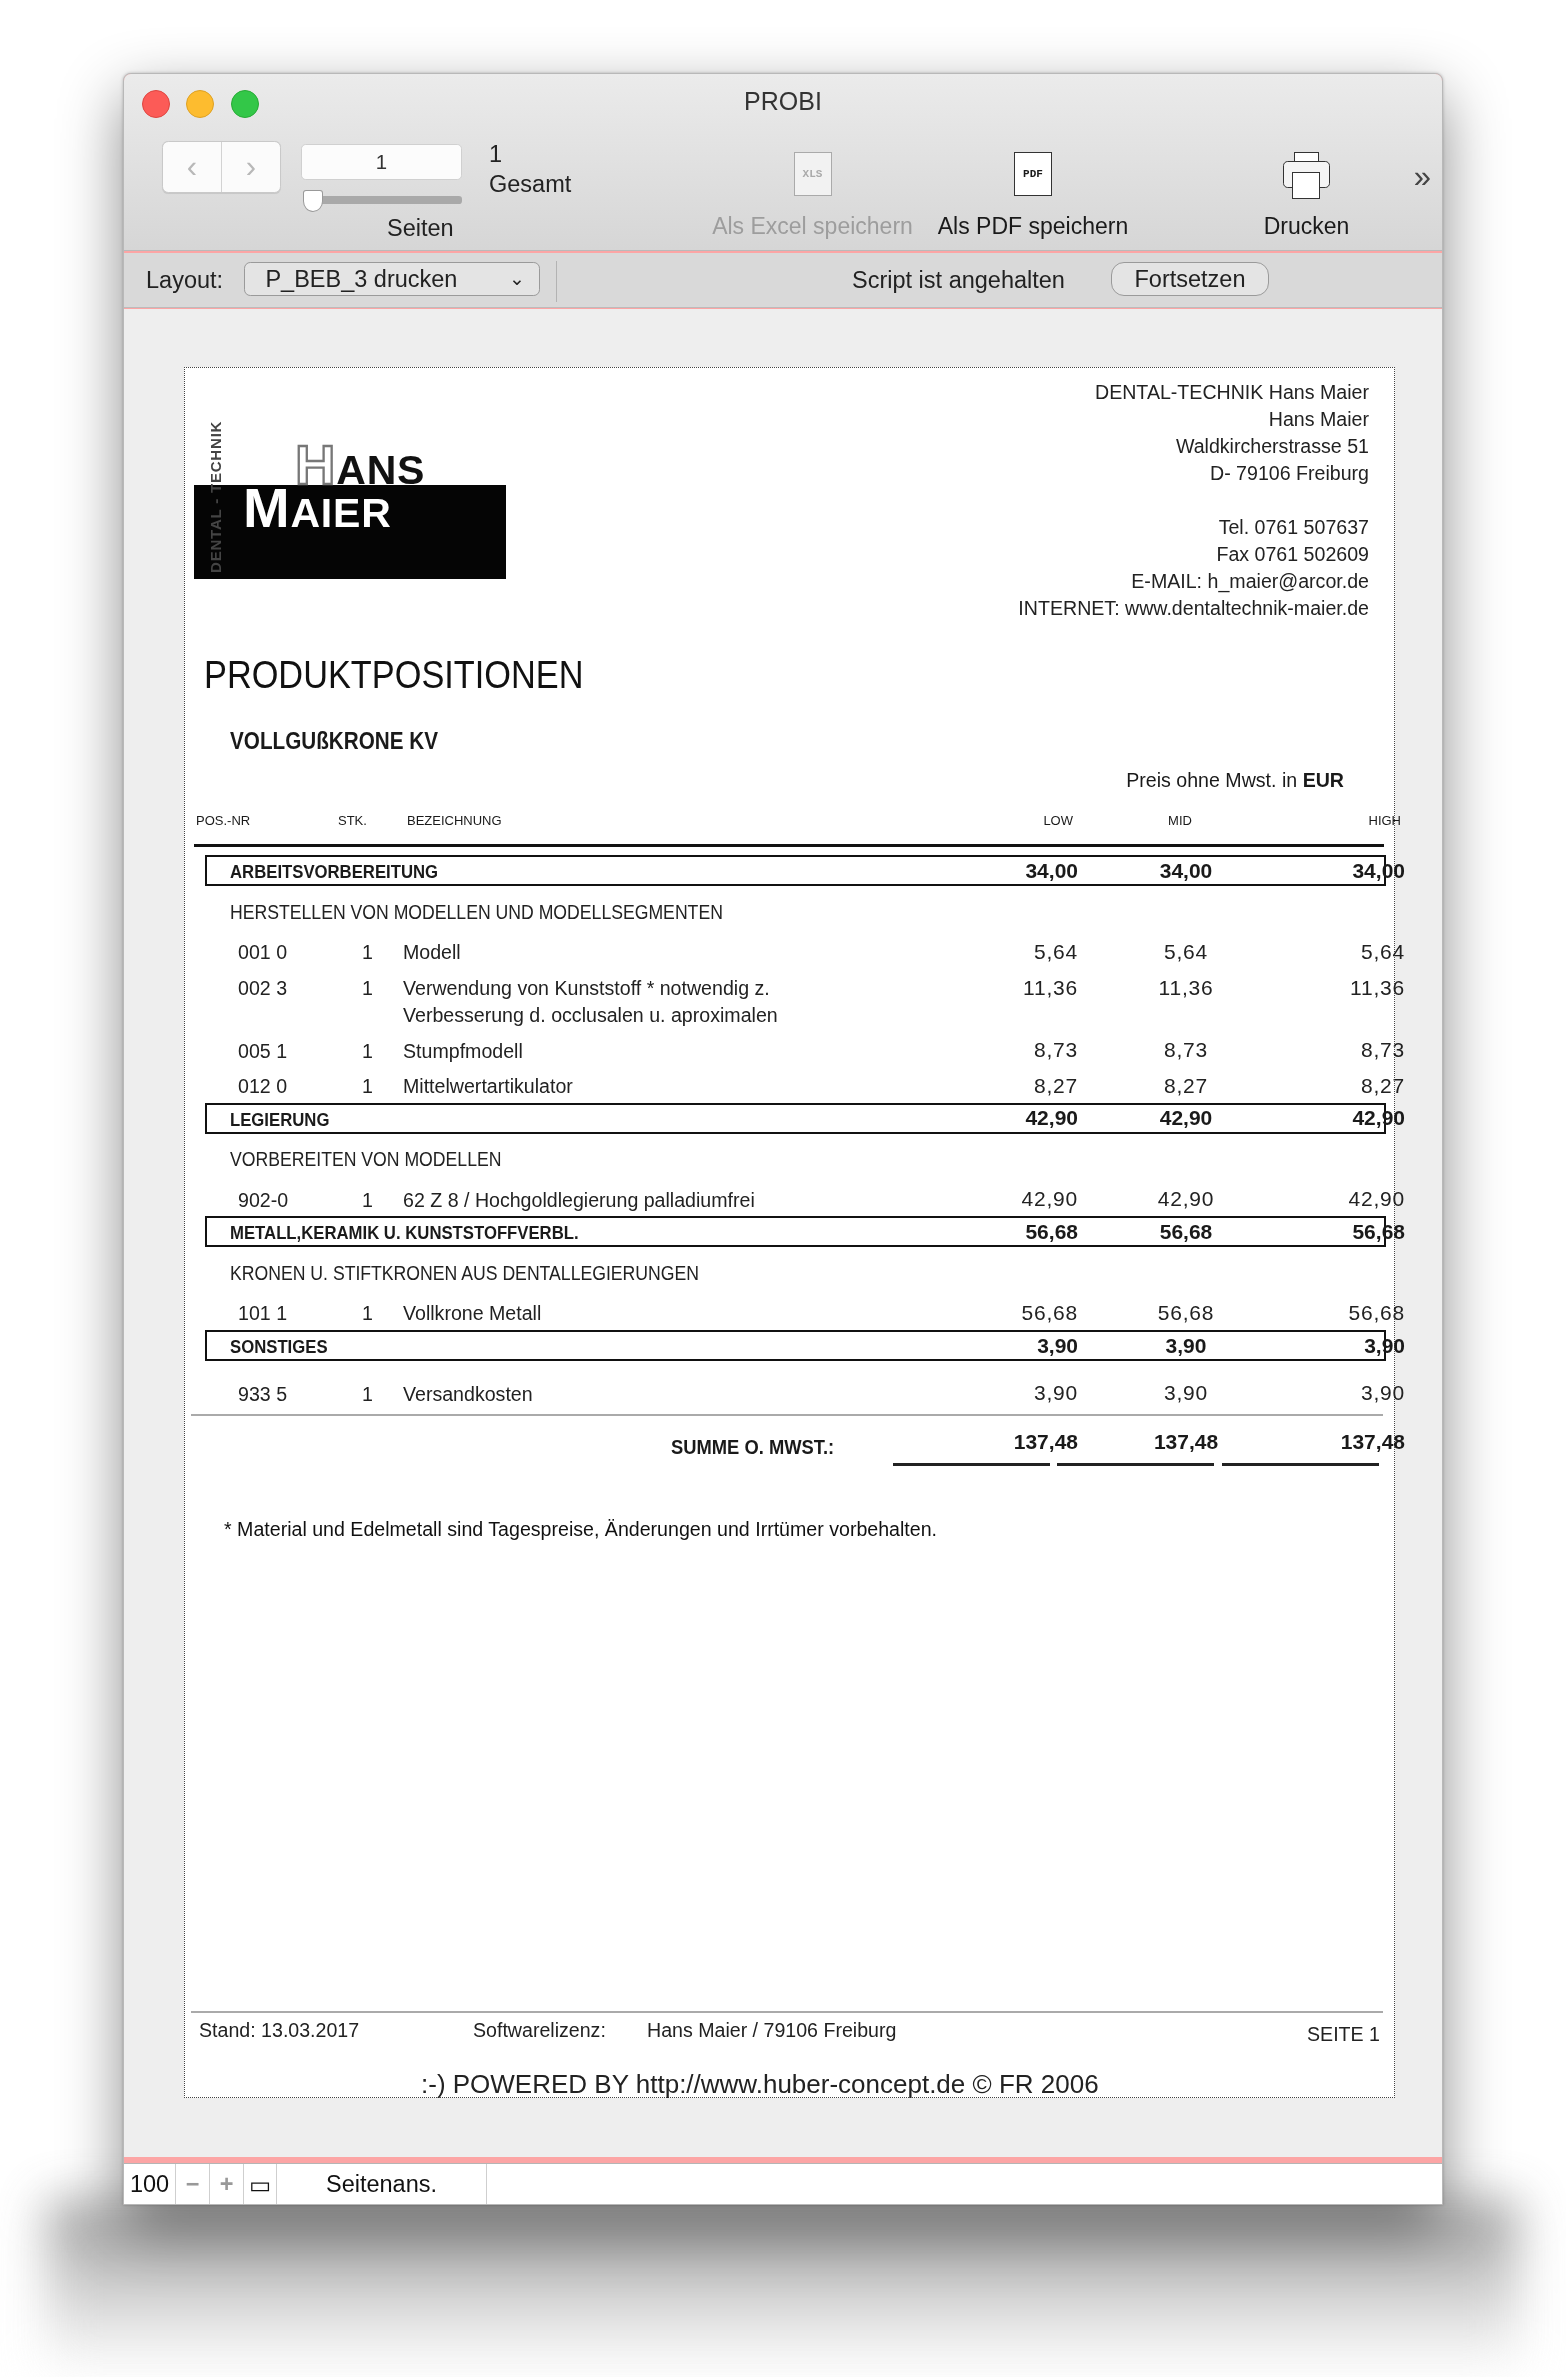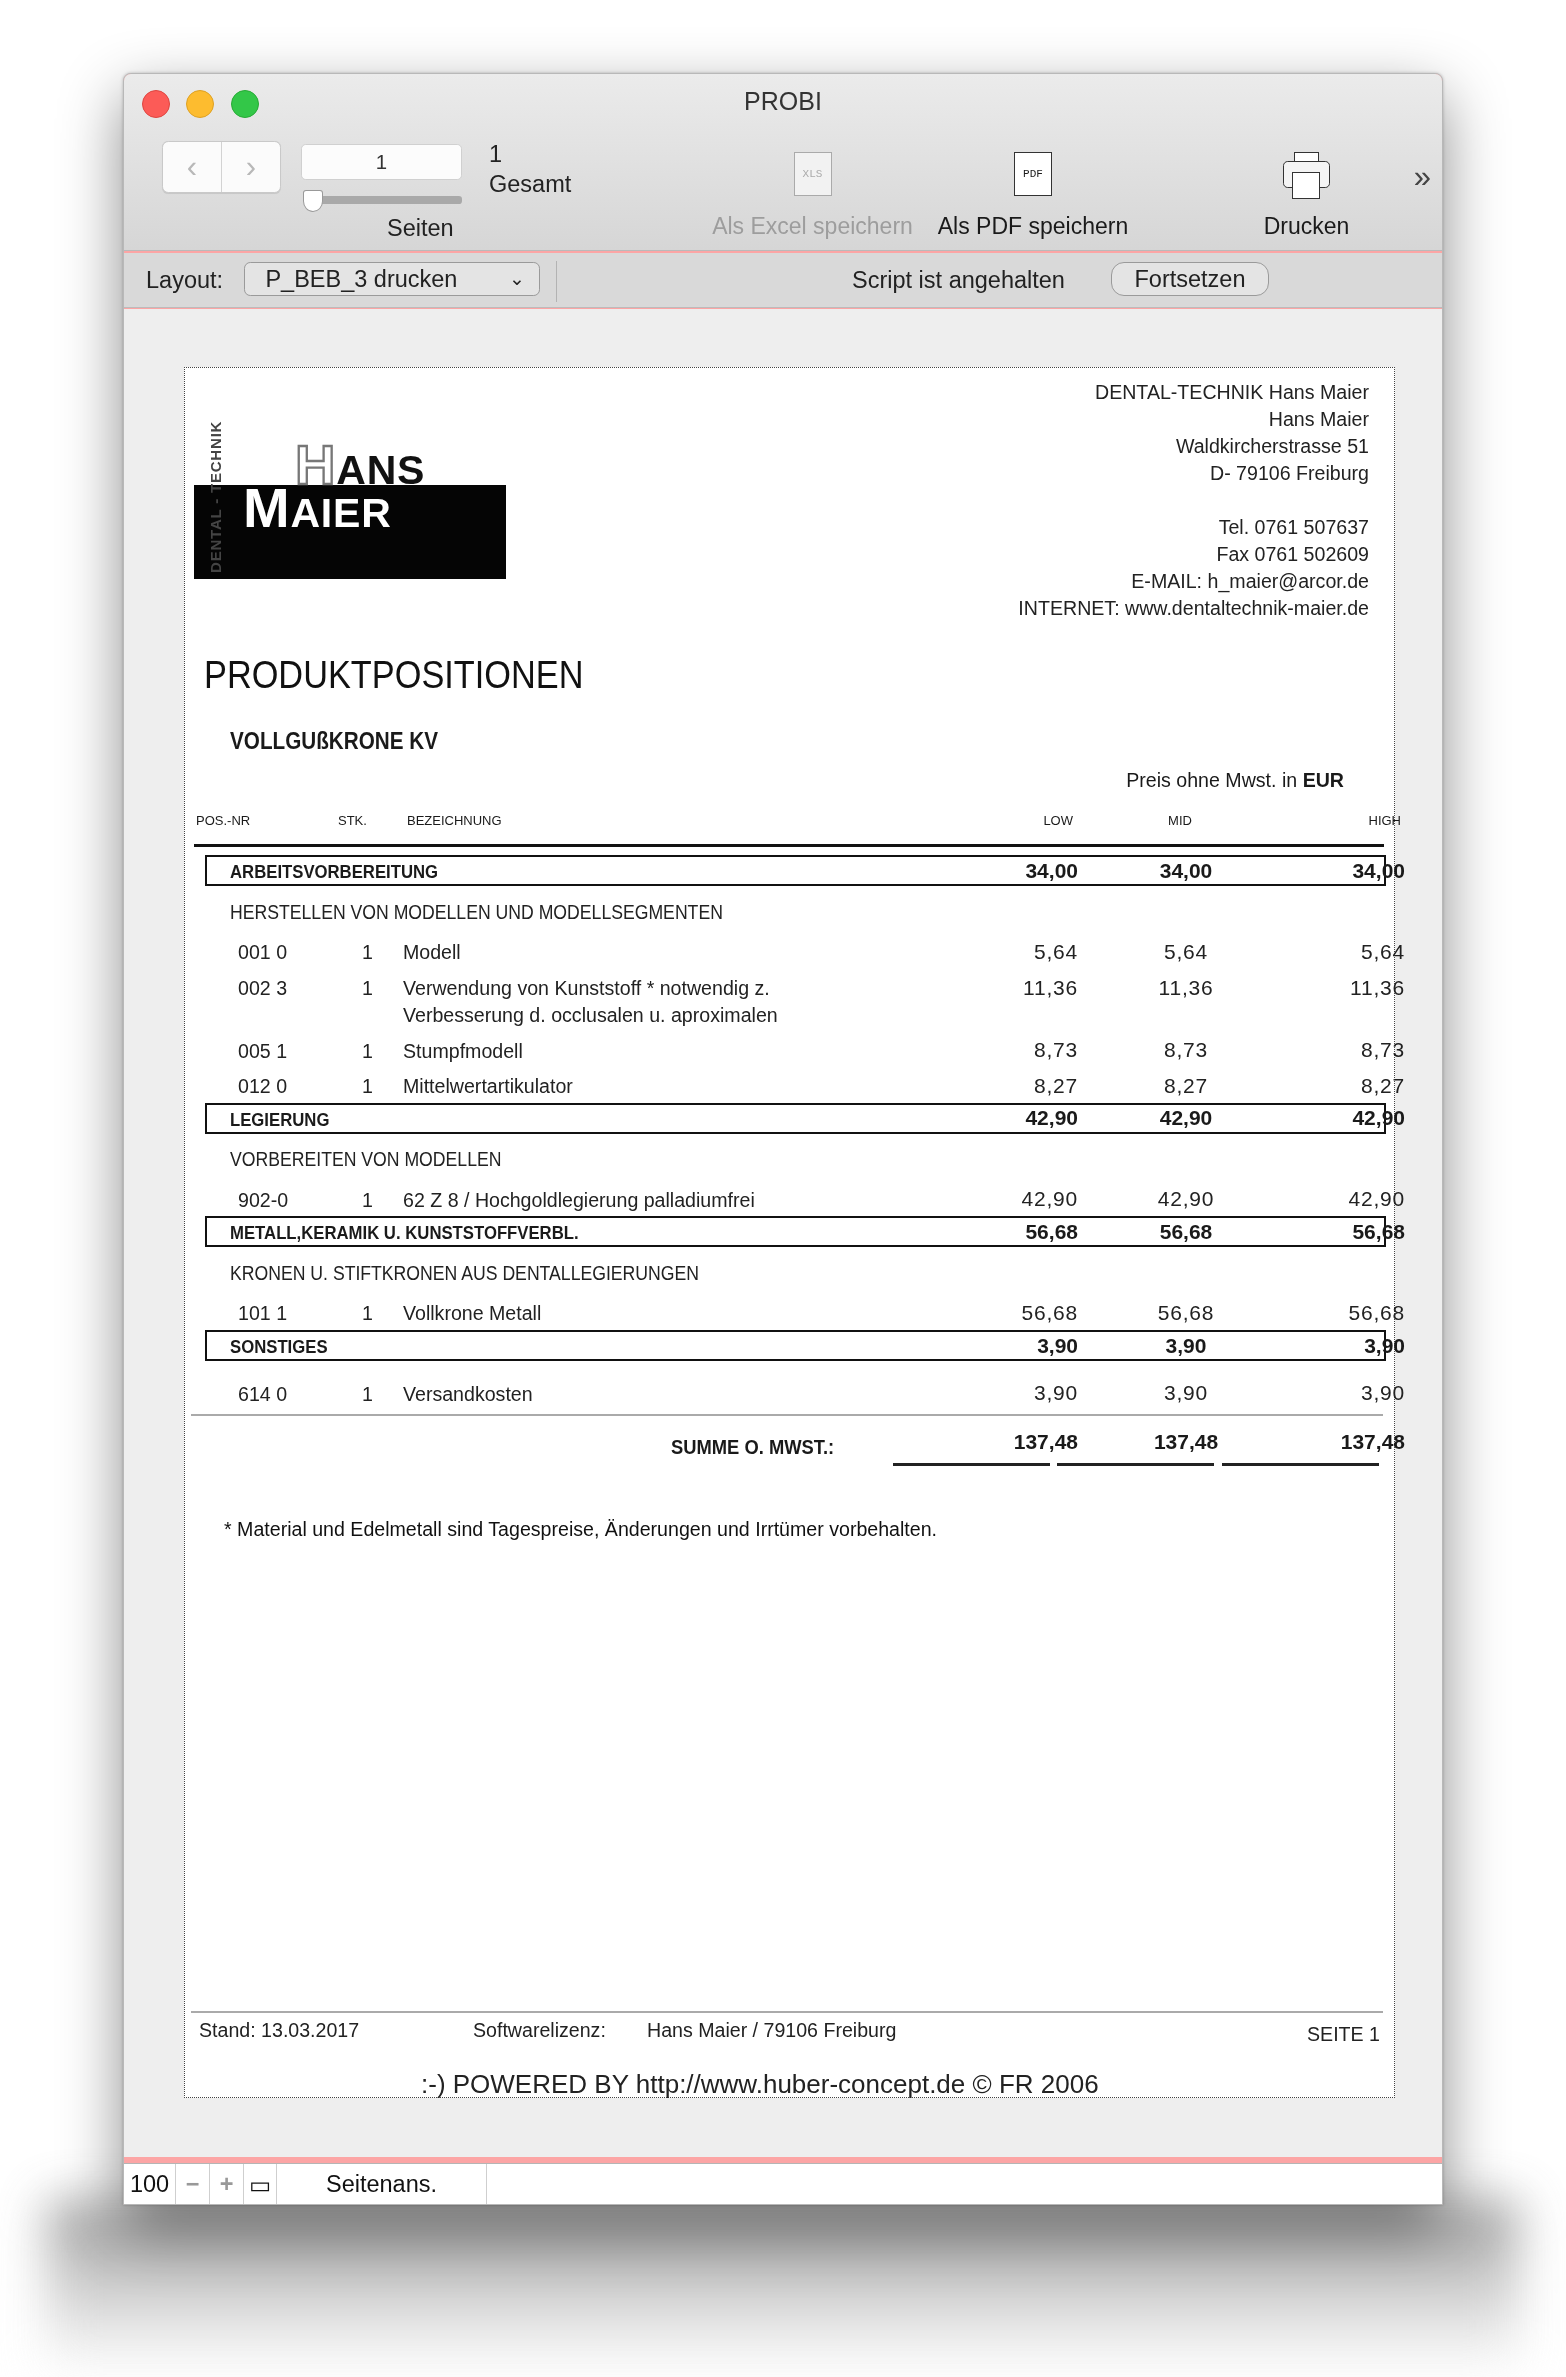--- a/index.html
+++ b/index.html
@@ -31,21 +31,21 @@
     border: 0.8px solid #d0d0d0; border-radius: 4.7px; text-align: center; font-size: 20.4px; line-height: 34px; color: #333; }
   .slider-track { position: absolute; left: 185px; top: 122px; width: 153px; height: 7.8px; background: #a9a9a9; border-radius: 3.1px; }
   .slider-knob { position: absolute; left: 179px; top: 116px; width: 20.4px; height: 22px; background: #fff;
     border: 0.8px solid #999; border-radius: 3.1px 3.1px 50% 50%; }
   .total-num { position: absolute; left: 365px; top: 67px; font-size: 23.5px; color: #222; }
   .total-lbl { position: absolute; left: 365px; top: 97px; font-size: 23.5px; color: #222; }
   .seiten-lbl { position: absolute; left: 263px; top: 141px; font-size: 23.5px; color: #222; }
 
   .tb-item { position: absolute; top: 78px; text-align: center; font-size: 23px; white-space: nowrap; }
   .tb-icon { margin: 0 auto; width: 38px; height: 44px; border: 1.6px solid #333; display: flex; align-items: center;
-    justify-content: center; font-size: 11px; font-family: "Liberation Mono", monospace; background: #fff; }
+    justify-content: center; font-size: 11px; font-family: "Liberation Mono", monospace; background: #fff; font-weight: bold; }
   .tb-item .lbl { display: block; margin-top: 17px; }
   .disabled { color: #9d9d9d; }
   .disabled .tb-icon { border-color: #aaa; color: #aaa; background: #f2f2f2; }
   .xls { left: 579px; width: 219px; }
   .pdf { left: 807px; width: 204px; }
   .prn { left: 1120px; width: 125px; }
   .printer { margin: 0 auto; width: 47px; height: 47px; position: relative; }
   .printer .p-top { position: absolute; left: 11px; top: 0; width: 25px; height: 11px; border: 1.6px solid #333; border-bottom: none; background: #fff; }
   .printer .p-body { position: absolute; left: 0; top: 9.4px; width: 47px; height: 27px; border: 1.6px solid #333; border-radius: 4.7px; background: #f4f4f4; }
   .printer .p-paper { position: absolute; left: 9.4px; top: 20.4px; width: 28px; height: 27px; border: 1.6px solid #333; background: #fff; }
@@ -266,21 +266,21 @@
         <div class="abs row-t lnum num c-mid" style="top:933px">56,68</div>
         <div class="abs row-t lnum num c-high" style="top:933px">56,68</div>
       </div>
 
       <div class="sec-box" style="top:962px"></div>
       <div class="abs sec-label" style="top:968px">SONSTIGES</div>
       <div class="abs sec-val num c-low" style="top:966px">3,90</div>
       <div class="abs sec-val num c-mid" style="top:966px">3,90</div>
       <div class="abs sec-val num c-high" style="top:966px">3,90</div>
       <div>
-        <div class="abs row-t pos" style="top:1015px">614 0</div>
+        <div class="abs row-t pos" style="top:1015px">933 5</div>
         <div class="abs row-t stk" style="top:1015px">1</div>
         <div class="abs row-t bez" style="top:1015px">Versandkosten</div>
         <div class="abs row-t lnum num c-low" style="top:1013px">3,90</div>
         <div class="abs row-t lnum num c-mid" style="top:1013px">3,90</div>
         <div class="abs row-t lnum num c-high" style="top:1013px">3,90</div>
       </div>
 
       <div class="sum-rule"></div>
       <div class="abs sum-label">SUMME O. MWST.:</div>
       <div class="abs sec-val num c-low" style="top:1062px">137,48</div>

